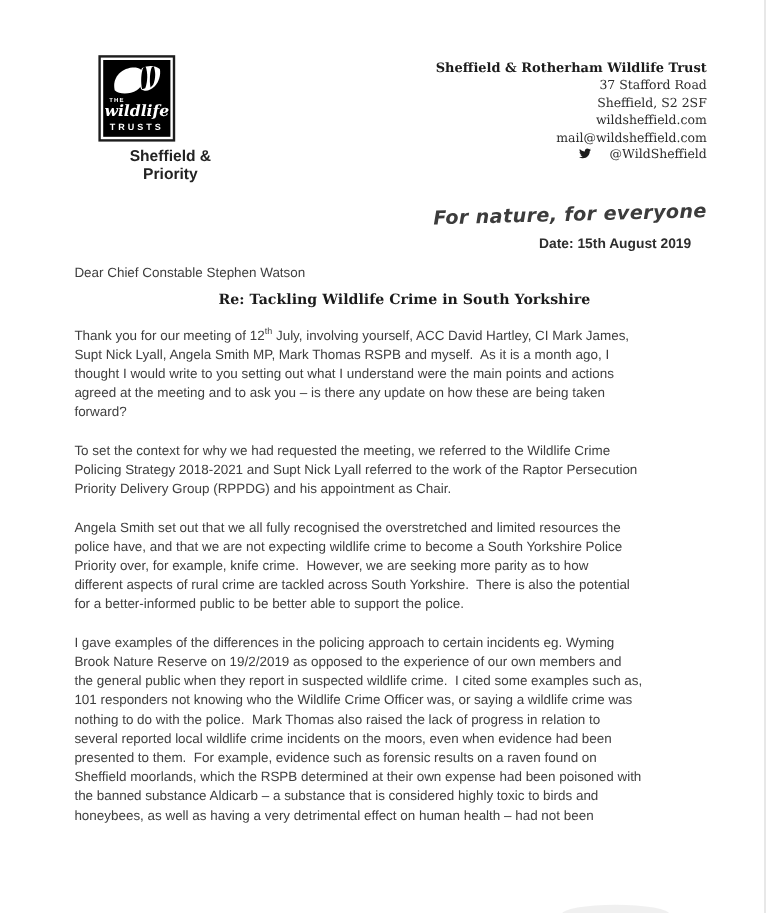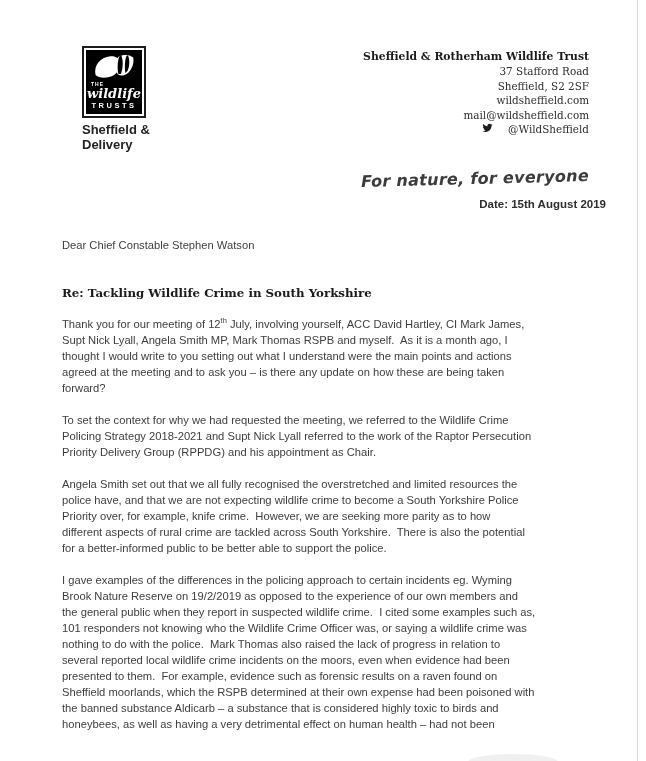--- a/index.html
+++ b/index.html
@@ -4,49 +4,49 @@
 <style>
   * { margin:0; padding:0; box-sizing:border-box; }
   html,body { background:#ffffff; }
   .page {
     position:relative; width:646px; height:761px; background:#ffffff;
     overflow:hidden; font-family:"Liberation Sans", sans-serif;
   }
   .edge-line { position:absolute; left:637px; top:0; width:1px; height:761px; background:#dadada; }
 
   
-  .logo-block { position:absolute; left:82px; top:46px; width:120px; }
+  .logo-block { position:absolute; left:82px; top:46px; width:120px;text-align:center; }
   .logo-box { width:64px; height:72px; border:2px solid #1d1d1d; background:#ffffff; padding:2px; }
   .logo-inner { background:#000000; width:100%; height:100%; display:flex; flex-direction:column; align-items:center; }
   .badger-svg { width:46px; height:28px; margin-top:3px; flex:0 0 auto; }
   .logo-the { color:#ffffff; font:700 5px/6px "Liberation Sans",sans-serif; letter-spacing:1px; align-self:flex-start; margin-left:5px; }
   .logo-wildlife { color:#ffffff; font:italic 700 13px/13px "DejaVu Serif",serif; margin-top:0; }
   .logo-trusts { color:#ffffff; font:700 7.5px/10px "Liberation Sans",sans-serif; letter-spacing:2.5px; margin-top:1px; }
   .logo-org { margin-top:4px; font:700 13px/15px "Liberation Sans",sans-serif; color:#232323; }
 
   
   .letterhead { position:absolute; top:49px; right:57px; text-align:right; color:#2d2d2d; font-family:"DejaVu Serif",serif; }
   .lh-org  { font:700 10.8px/15px "DejaVu Serif",serif; color:#1c1c1c; }
   .lh-line { font-size:10.4px; line-height:14.6px; }
   .lh-twitter { display:flex; justify-content:flex-end; align-items:flex-start; gap:15px; }
   .twitter-svg { width:11px; height:11px; fill:#1c1c1c; }
 
   .tagline {
     position:absolute; top:169px; right:57px;
     font:italic 600 16px/20px "DejaVu Sans",sans-serif;
     color:#3c3c3c; letter-spacing:.3px; transform:rotate(-1.5deg);
   }
-  .date-line { position:absolute; top:197px; right:40px; font:600 11.5px/15px "Liberation Sans",sans-serif; color:#2e2e2e; }
+  .date-line { position:absolute; top:197px; right:70px; font:600 11.5px/15px "Liberation Sans",sans-serif; color:#2e2e2e; }
 
   
   .letter-body {
-    position:absolute; left:62px; top:237px; width:550px;
+    position:absolute; left:62px; top:220px; width:550px;
     font-size:11.2px; line-height:16px; color:#3e3e3e;
   }
-  .subject { margin-top:32px; font:700 11.8px/16px "DejaVu Serif",serif; color:#1b1b1b; }
+  .subject { margin-top:5px; font:700 11.8px/16px "DejaVu Serif",serif; color:#1b1b1b;text-align:center; }
   .para { margin-top:16px; white-space:pre-wrap; }
   .para.first { margin-top:15px; }
   sup { font-size:7.5px; vertical-align:super; line-height:0; }
 
   .bottom-artifact {
     position:absolute; left:468px; top:754px; width:90px; height:16px;
     background:#ececec; border-radius:50%; opacity:.8;
   }
 </style>
 </head>
@@ -65,21 +65,21 @@
           <path d="M40 3.5 C42.5 10 42.5 20 39.5 28 L36 29 C34 21 35 9 37.5 4.5 Z" fill="#000000"></path>
           <path d="M49 3 C51.5 9 51.5 17 48.5 24 L45.5 27 C44 19 45 8 47 4 Z" fill="#000000"></path>
         </svg>
         <div class="logo-the">THE</div>
         <div class="logo-wildlife">wildlife</div>
         <div class="logo-trusts">TRUSTS</div>
       </div>
     </div>
     <div class="logo-org">
       <div>Sheffield &amp;</div>
-      <div>Delivery</div>
+      <div>Priority</div>
     </div>
   </div>
 
   <div class="letterhead">
     <div class="lh-org">Sheffield &amp; Rotherham Wildlife Trust</div>
     <div class="lh-line">37 Stafford Road</div>
     <div class="lh-line">Sheffield, S2 2SF</div>
     <div class="lh-line">wildsheffield.com</div>
     <div class="lh-line">mail@wildsheffield.com</div>
     <div class="lh-line lh-twitter">

